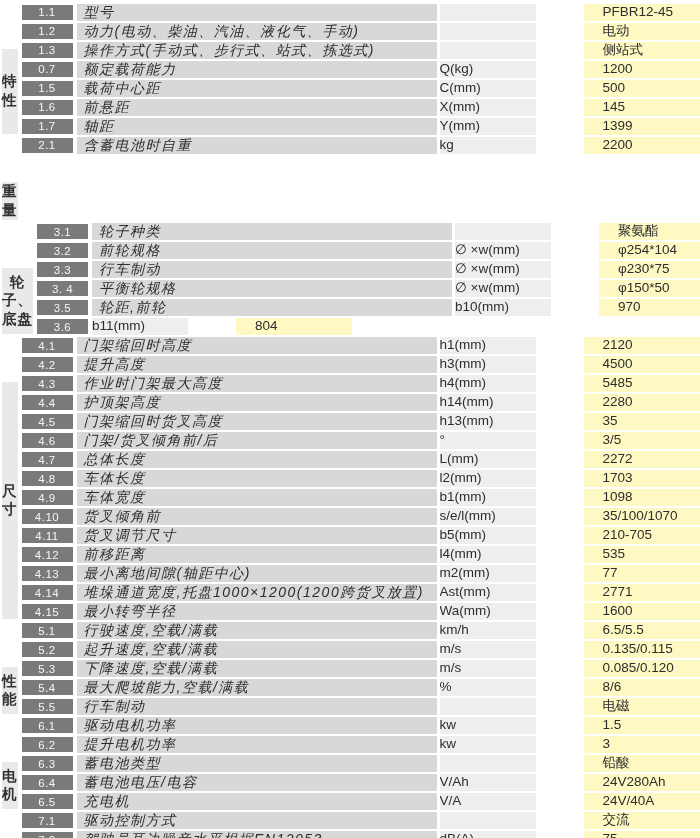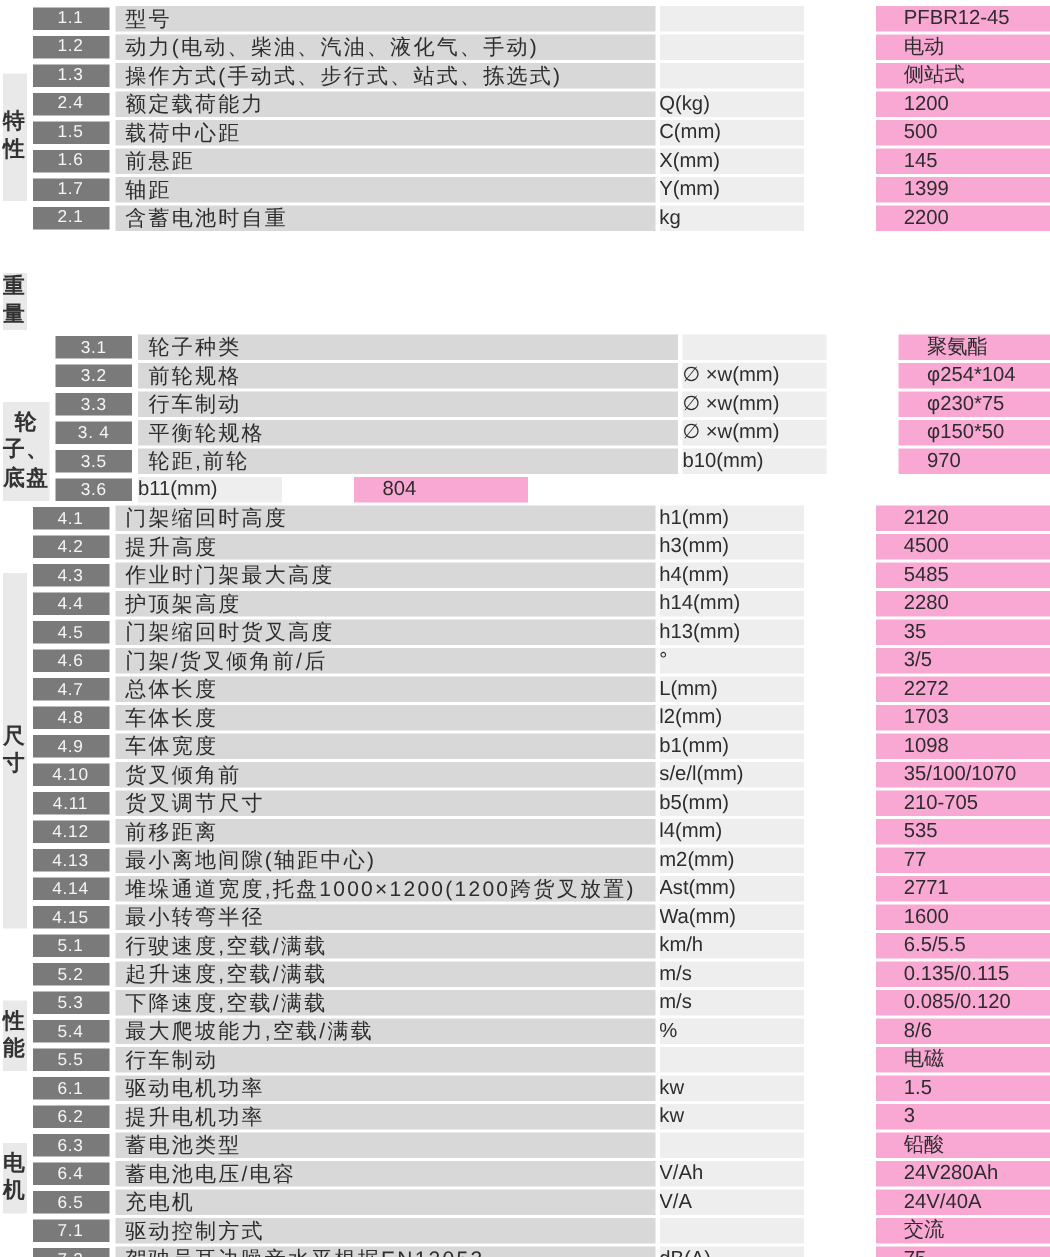--- a/index.html
+++ b/index.html
@@ -72,32 +72,33 @@
     flex: none;
   }
   .desc-cell {
     width: 360px;
     margin-right: 3px;
     background: #d8d8d8;
     font-size: 14px;
     letter-spacing: 1.5px;
     line-height: 16.9px;
     padding-left: 7px;
+    font-style: italic;
   }
   .unit-cell {
     width: 96px;
     margin-right: 2px;
     background: #eeeeee;
     font-size: 13.5px;
     line-height: 16.9px;
     padding-left: 0;
   }
   .value-cell {
     width: 116px;
-    background: #f9a8d4;
+    background: #fef9c3;
     font-size: 13.5px;
     line-height: 16.9px;
     padding-left: 19px;
     margin-left: 46px;
   }
 </style>
 </head>
 <body>
 
 <div class="spec-table" id="spec-table">
@@ -116,21 +117,21 @@
           <div class="cell unit-cell"></div>
           <div class="cell value-cell">电动</div>
         </div>
         <div class="row">
           <div class="code-badge">1.3</div>
           <div class="cell desc-cell">操作方式(手动式、步行式、站式、拣选式)</div>
           <div class="cell unit-cell"></div>
           <div class="cell value-cell">侧站式</div>
         </div>
         <div class="row">
-          <div class="code-badge">2.4</div>
+          <div class="code-badge">0.7</div>
           <div class="cell desc-cell">额定载荷能力</div>
           <div class="cell unit-cell">Q(kg)</div>
           <div class="cell value-cell">1200</div>
         </div>
         <div class="row">
           <div class="code-badge">1.5</div>
           <div class="cell desc-cell">载荷中心距</div>
           <div class="cell unit-cell">C(mm)</div>
           <div class="cell value-cell">500</div>
         </div>

